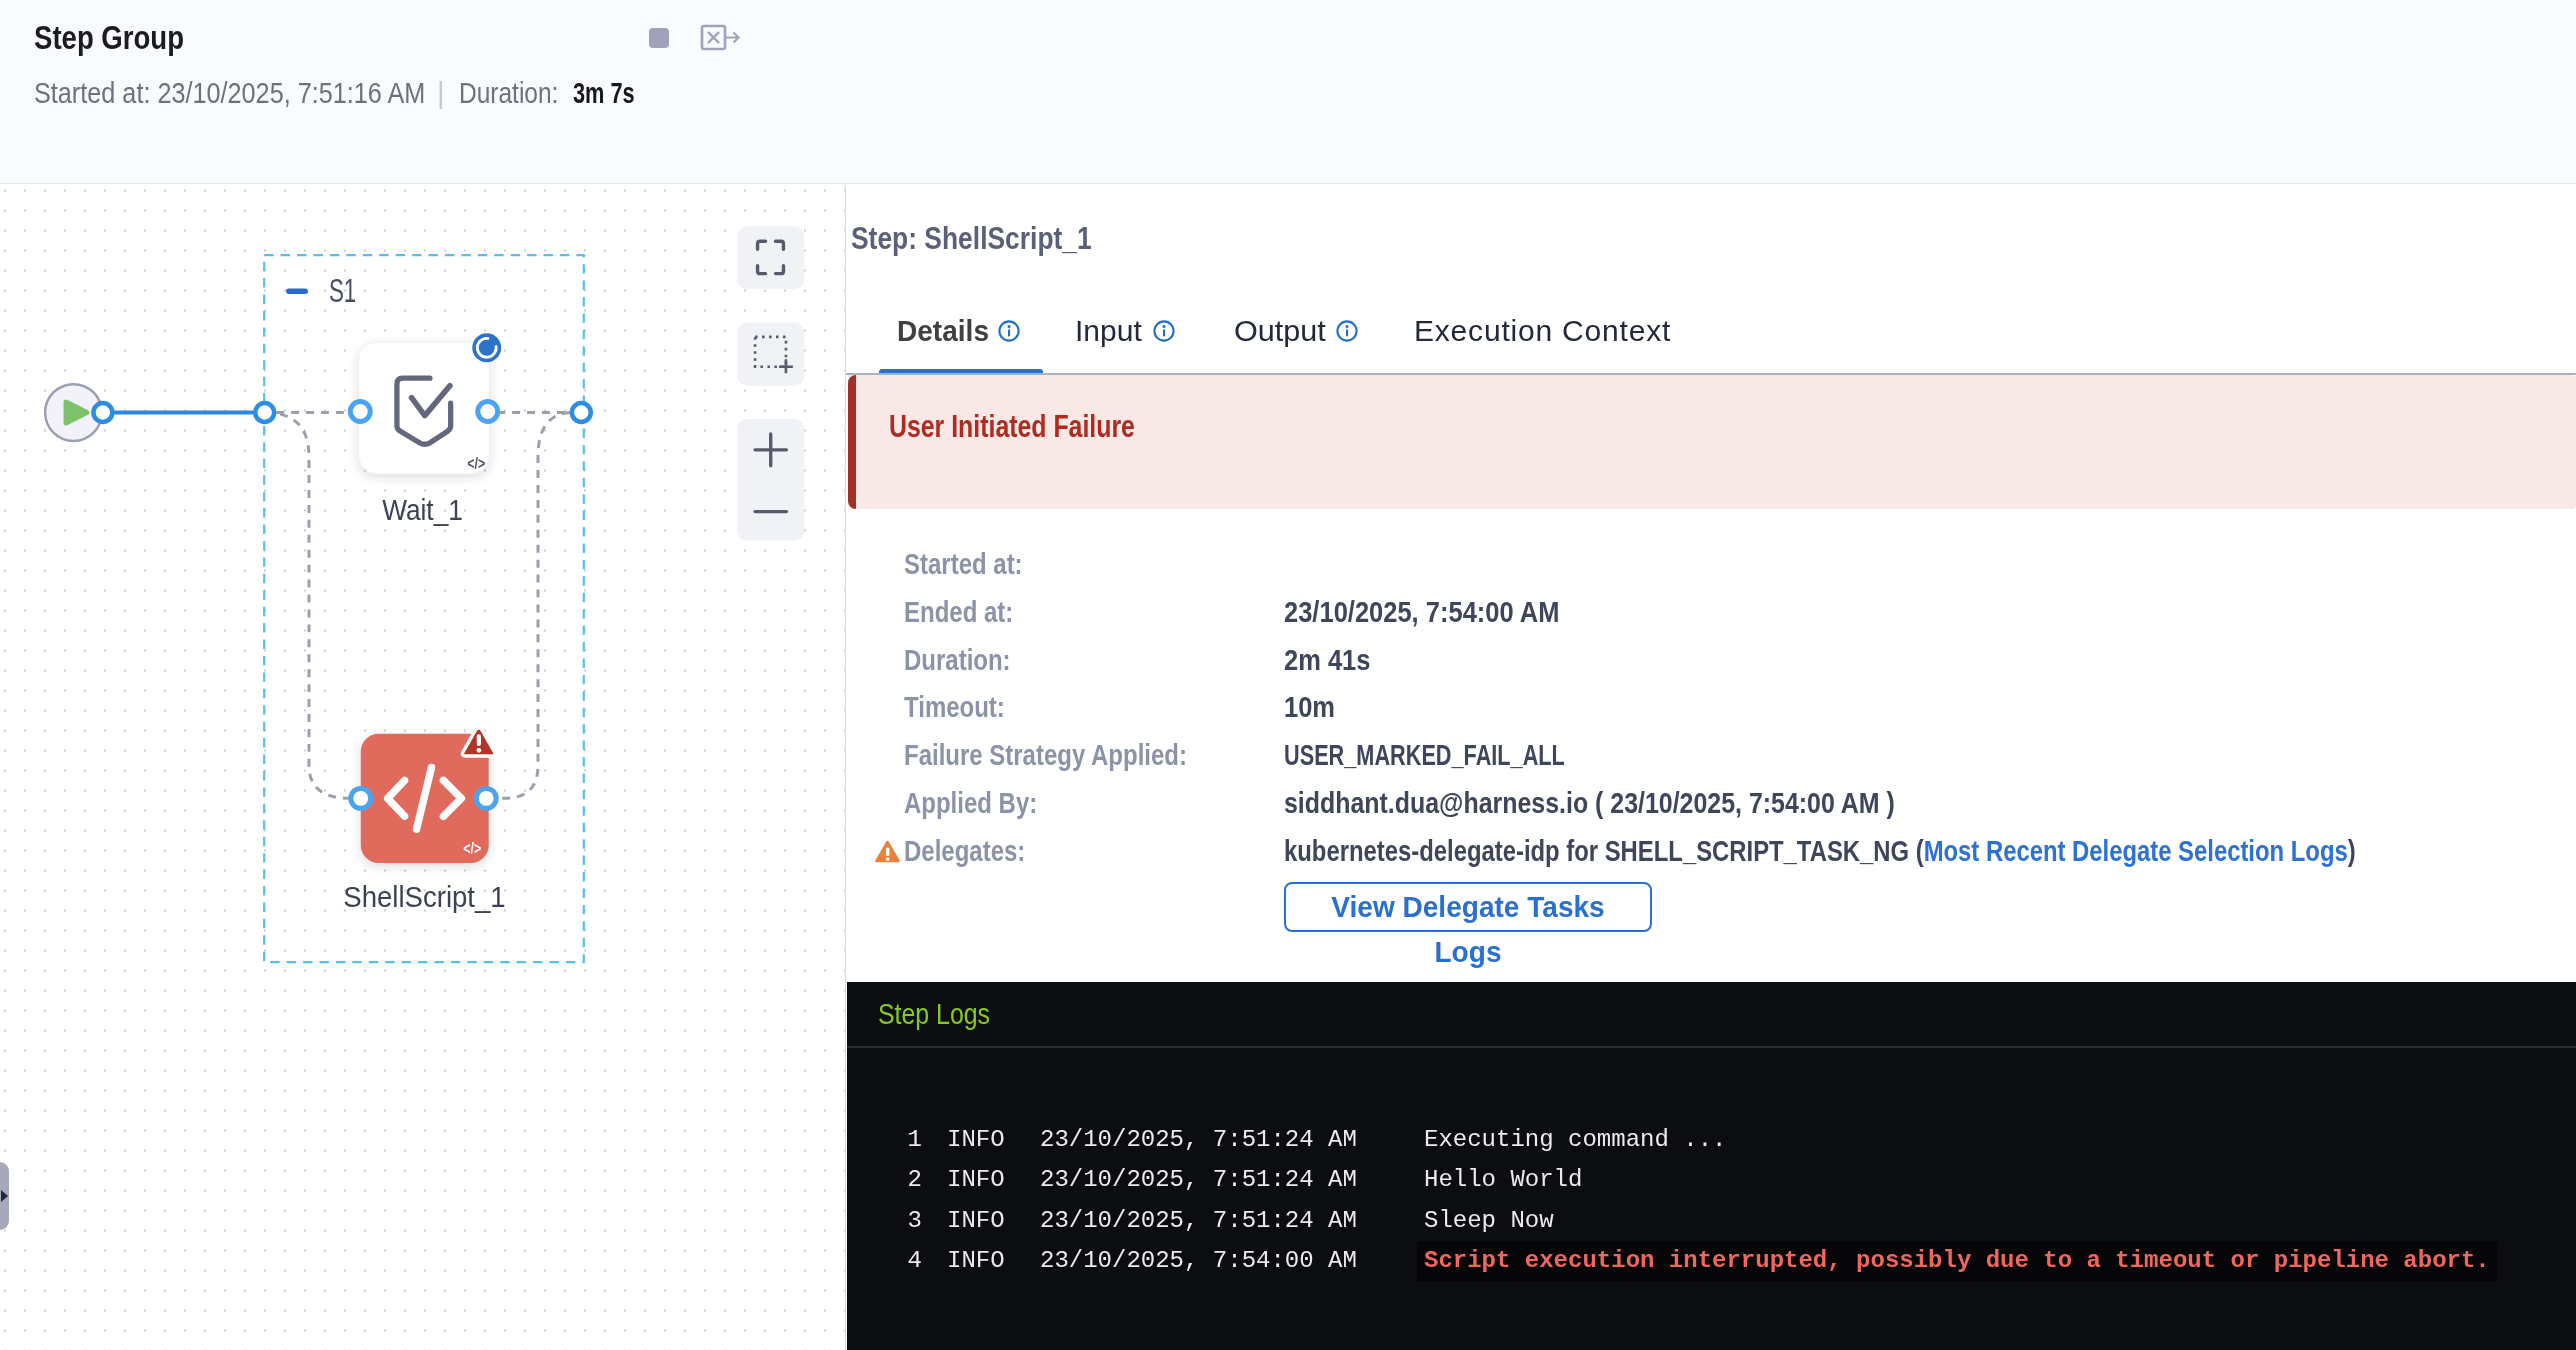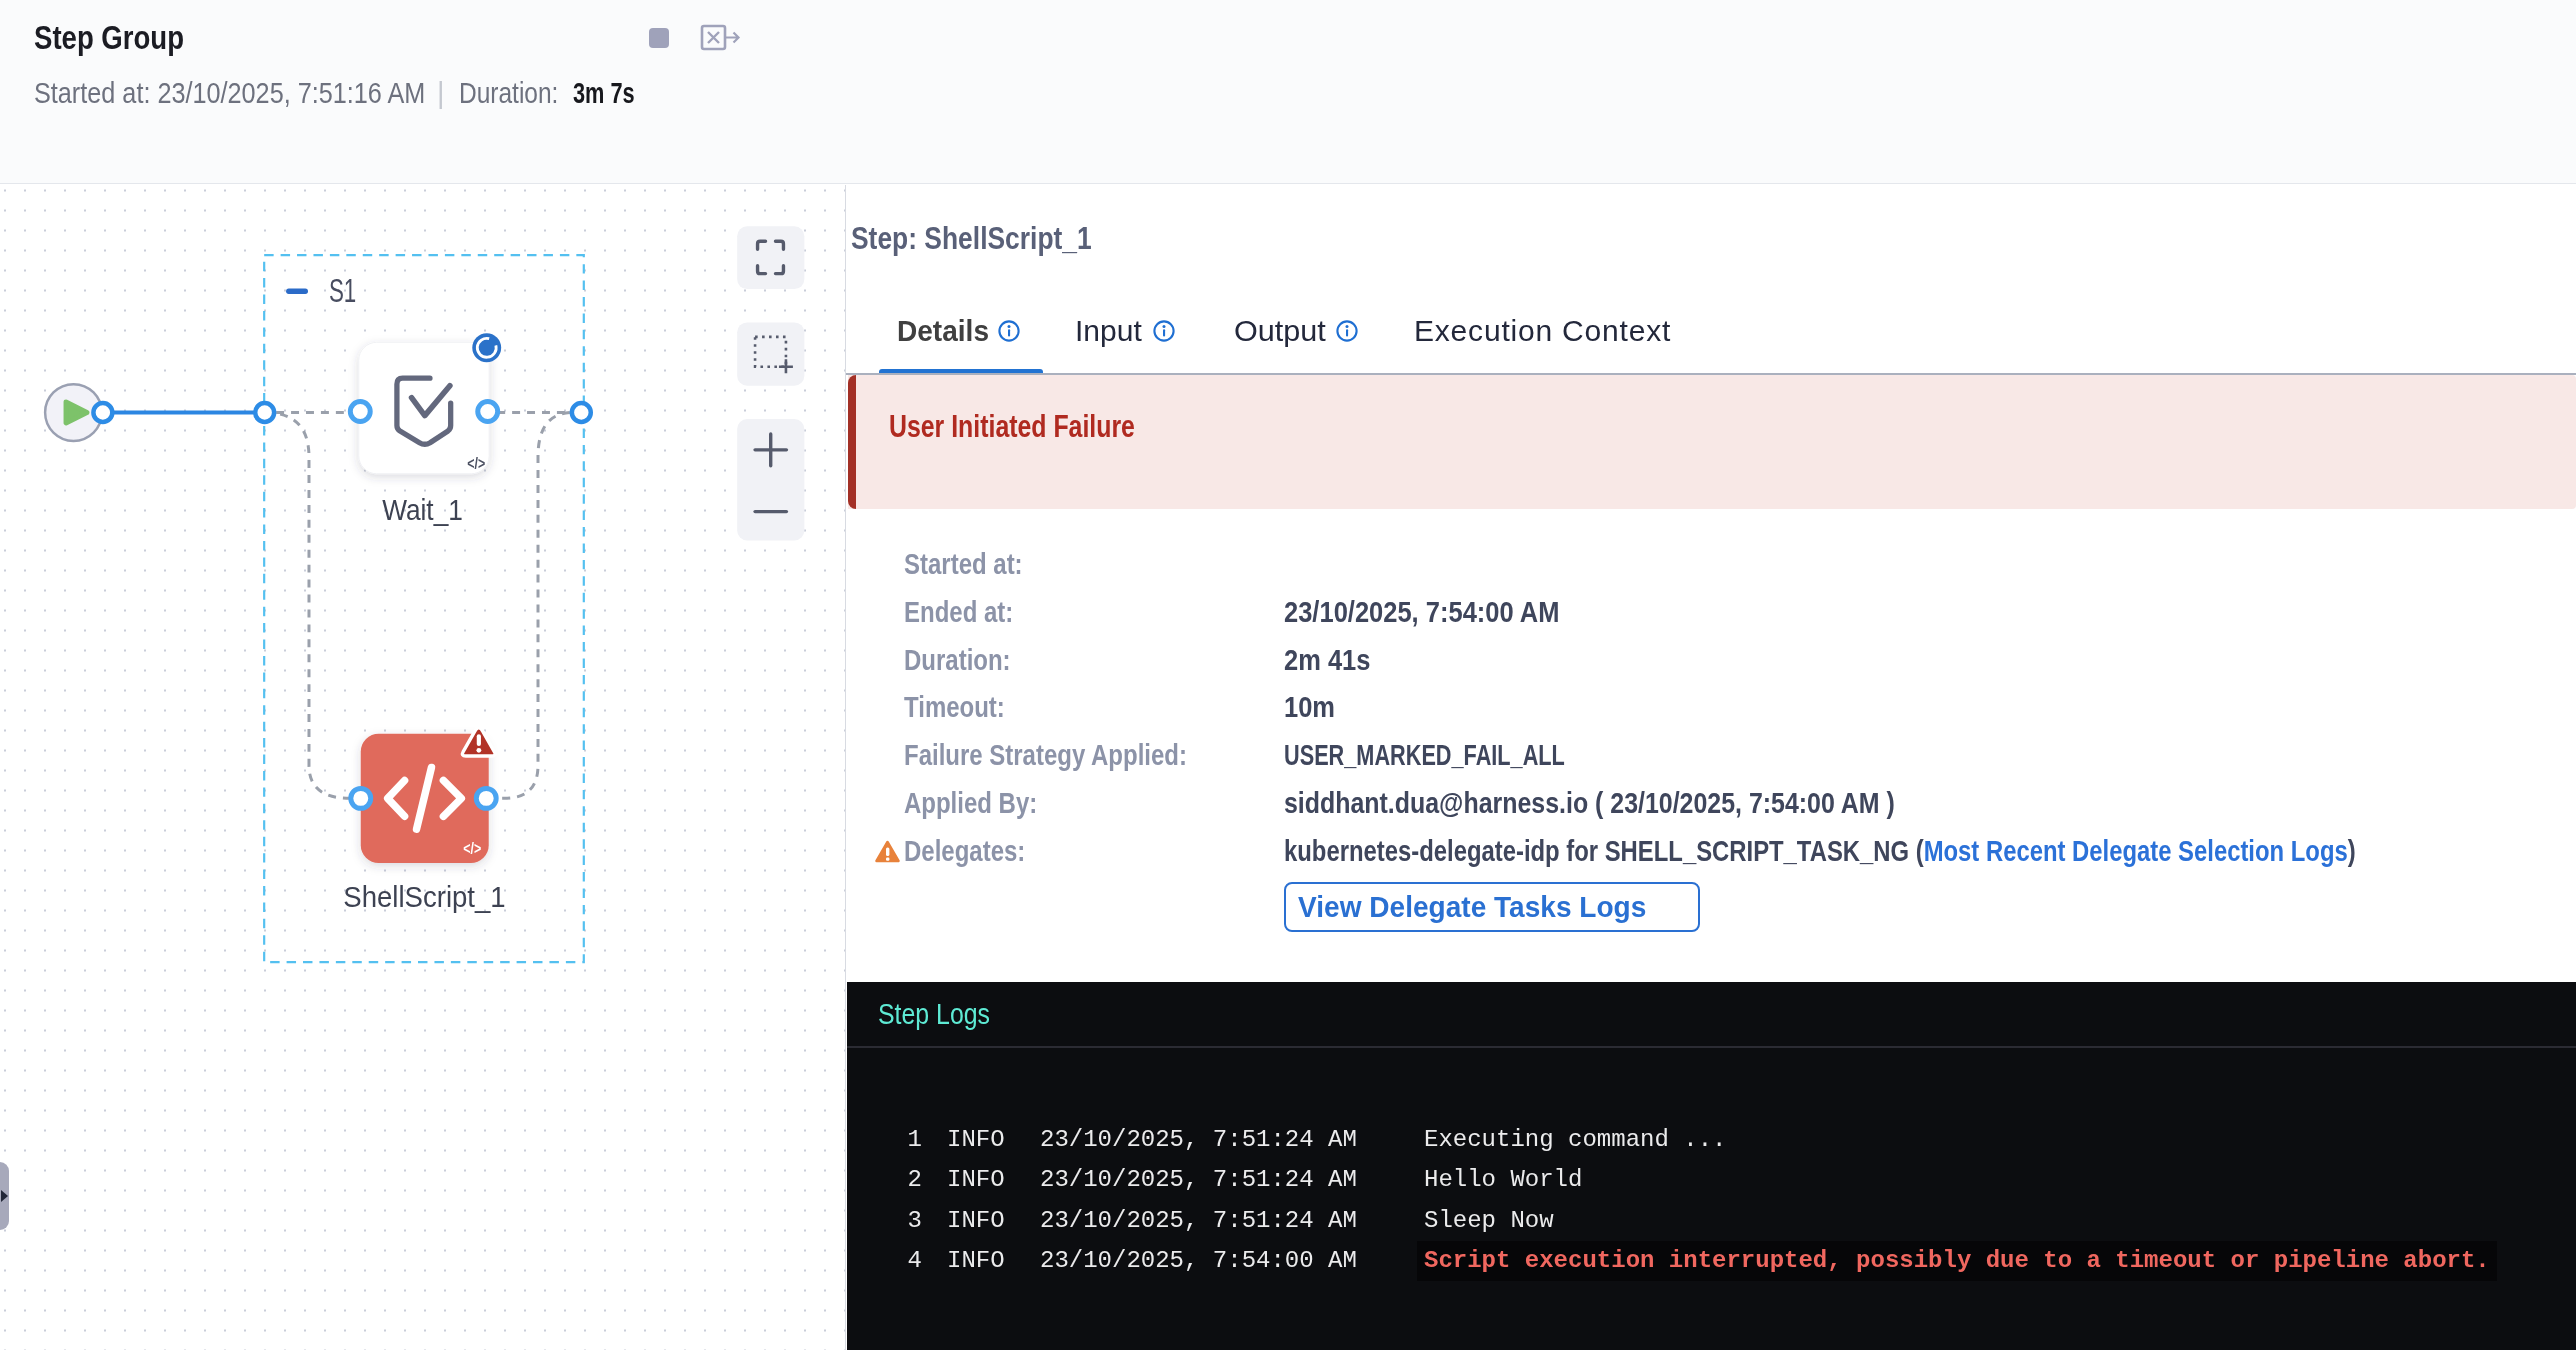--- a/index.html
+++ b/index.html
@@ -20,24 +20,24 @@
 .tab{top:307px;height:48px;line-height:48px;font-size:30px;color:#23283b}
 #tabu{left:879px;top:369px;width:164px;height:6px;background:#2273d2;border-radius:3px 3px 0 0}
 #tabb{left:846px;top:373px;width:1730px;height:2px;background:#aab0be}
 #banner{left:848px;top:375px;width:1728px;height:134px;background:#f8e8e6;border-radius:0 4px 4px 0}
 #banbar{left:848px;top:375px;width:8px;height:134px;background:#a33026;border-radius:8px 0 0 8px}
 #bantxt{left:889px;top:375px;height:134px;line-height:103px;font-size:32px;font-weight:bold;color:#b02a20}
 .row{left:846px;width:1730px;height:48px;line-height:48px}
 .lbl{position:absolute;left:58px;font-size:29px;font-weight:bold;color:#8c93a8}
 .val{position:absolute;left:438px;font-size:30px;font-weight:bold;color:#3f465c;white-space:nowrap}
 .lnk{color:#2b71d8}
-#vbtn{left:1284px;top:882px;width:416px;height:50px;border:2.5px solid #2a70d2;border-radius:8px;text-align:left;line-height:45px;font-size:30px;font-weight:bold;color:#2a70d2}
+#vbtn{left:1284px;top:882px;width:368px;height:50px;border:2.5px solid #2a70d2;border-radius:8px;text-align:center;line-height:45px;font-size:30px;font-weight:bold;color:#2a70d2}
 
 #logs{left:847px;top:982px;width:1729px;height:369px;background:#0c0d10}
-#logt{position:absolute;left:31px;top:0;height:64px;line-height:64px;font-size:29px;color:#5eead4}
+#logt{position:absolute;left:31px;top:0;height:64px;line-height:64px;font-size:29px;color:#84cc16}
 #logd{position:absolute;left:0;top:64px;width:1729px;height:2px;background:#2b2b33}
 .ll{position:absolute;left:0;width:1729px;height:40px;line-height:40px;font-family:"Liberation Mono",monospace;font-size:24px;color:#ebebec;white-space:pre}
 .ll span{position:absolute}
 .lnum{left:47px;width:28px;text-align:right}
 .ltok{left:100px}
 .lts{left:193px}
 .lmsg{left:577px}
 .lerr{left:570px;color:#f0675f;font-weight:bold;background:#060608;padding:0 7px}
 #handle{left:0;top:1162px;width:9px;height:68px;background:#a7a9bb;border-radius:0 14px 14px 0}
 #handle:after{content:"";position:absolute;left:1px;top:28px;border-left:7px solid #222738;border-top:6px solid transparent;border-bottom:6px solid transparent}

